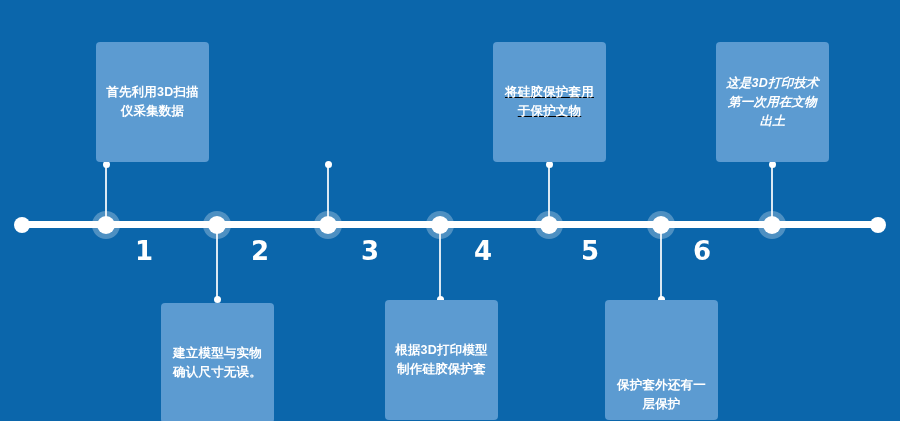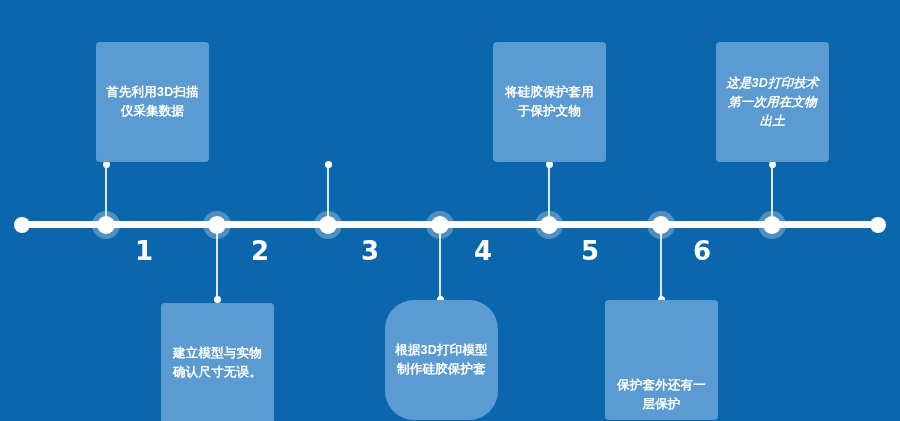--- a/index.html
+++ b/index.html
@@ -183,24 +183,24 @@
   <div class="step-number" style="left:463px;">4</div>
   <div class="step-number" style="left:570px;">5</div>
   <div class="step-number" style="left:682px;">6</div>
 
   <div class="card" style="left:54px; top:42px;margin-left:42px;">
     <div class="card-text">首先利用3D扫描仪采集数据</div>
   </div>
   <div class="card" style="left:161px; top:303px;">
     <div class="card-text">建立模型与实物确认尺寸无误。</div>
   </div>
-  <div class="card" style="left:385px; top:300px;border-radius:29px;">
+  <div class="card" style="left:385px; top:300px;">
     <div class="card-text">根据3D打印模型制作硅胶保护套</div>
   </div>
-  <div class="card" style="left:493px; top:42px;">
+  <div class="card" style="left:493px; top:42px;text-decoration:underline;">
     <div class="card-text">将硅胶保护套用于保护文物</div>
   </div>
   <div class="card" style="left:605px; top:300px;align-items:flex-end;">
     <div class="card-text">保护套外还有一层保护</div>
   </div>
   <div class="card" style="left:716px; top:42px;font-style:italic;">
     <div class="card-text">这是3D打印技术第一次用在文物出土</div>
   </div>
 
 </div>

